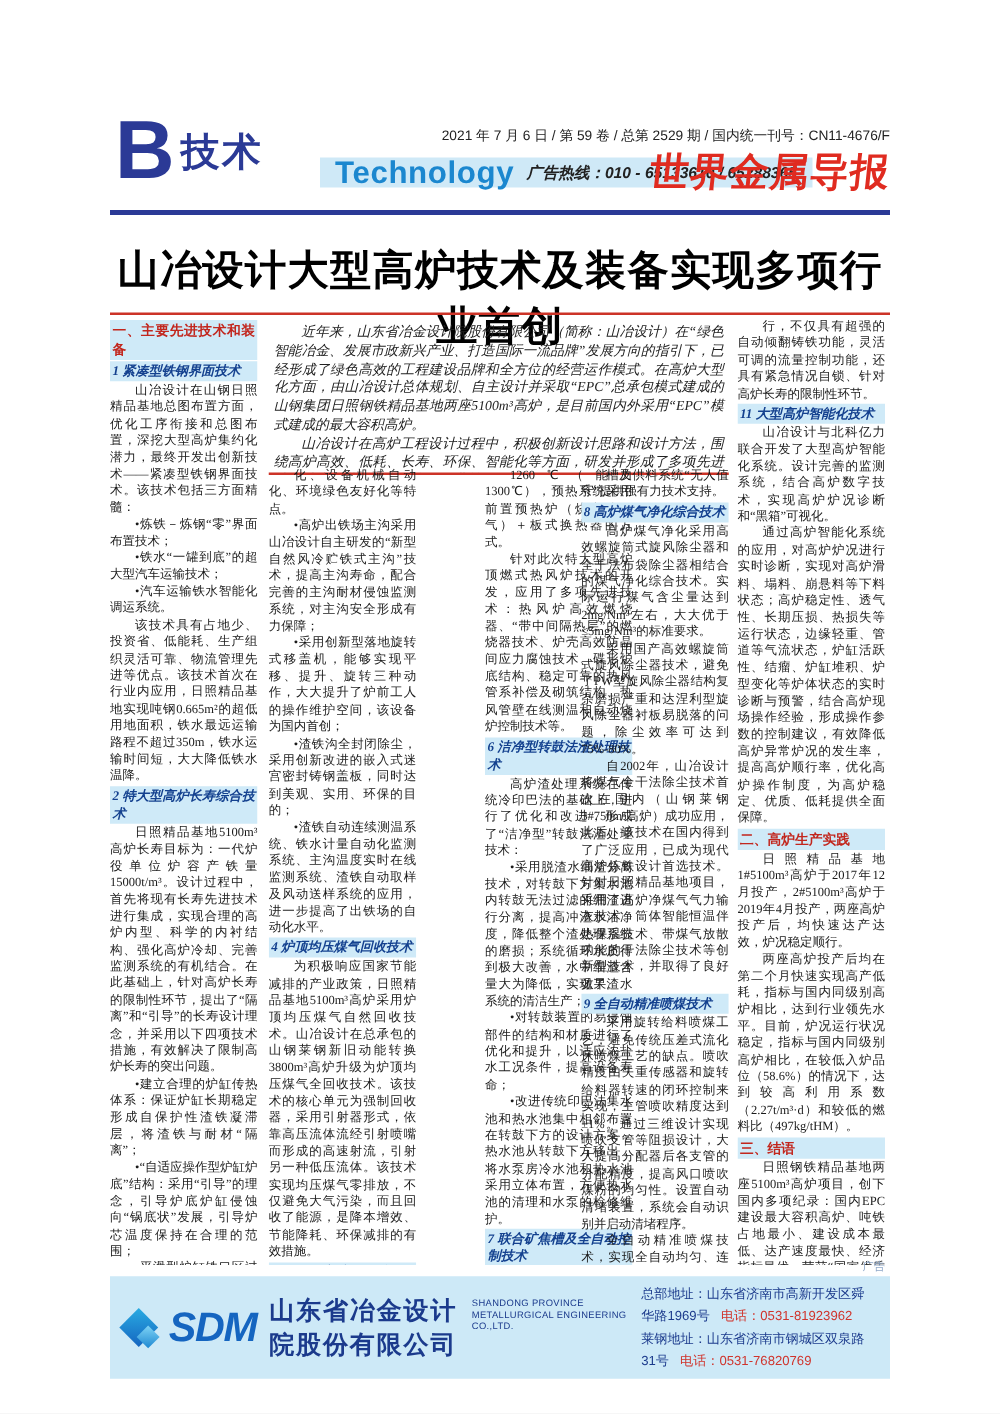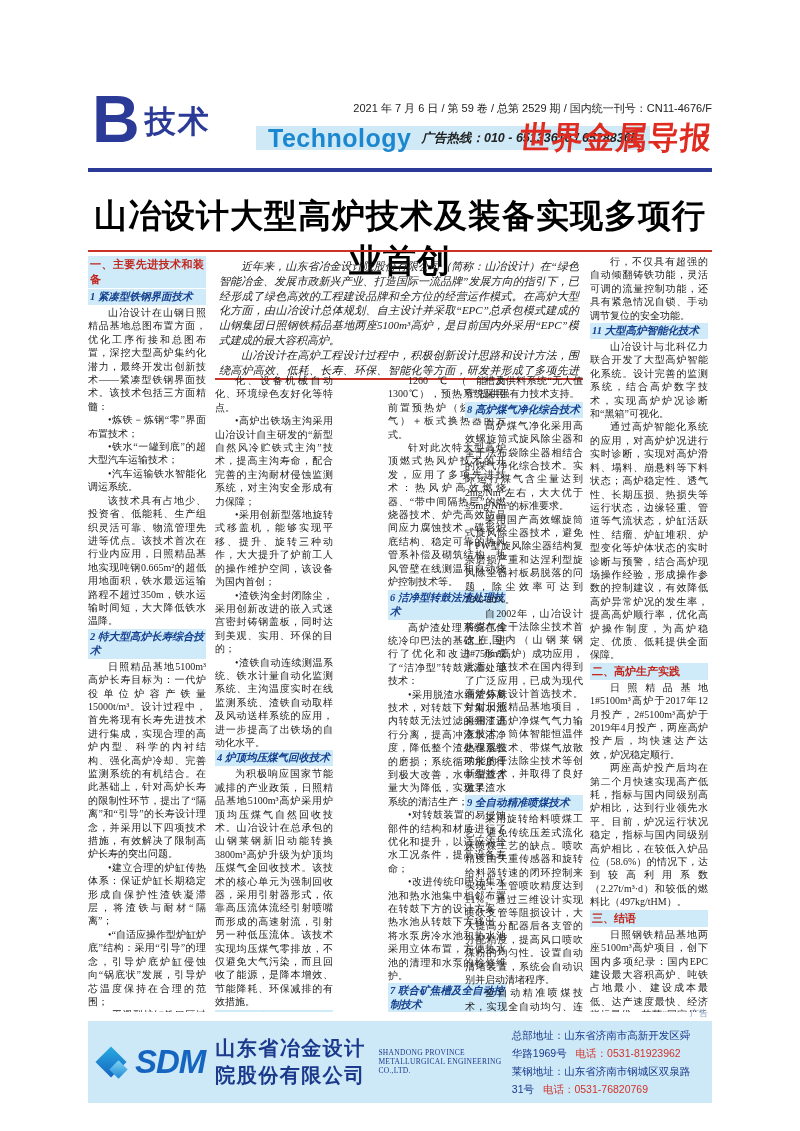--- a/index.html
+++ b/index.html
@@ -29,21 +29,21 @@
   .col .h2{font-size:10.5px;font-weight:700;font-style:italic;color:#14418f;background:#cfeaf8;padding:1px 2px;margin:1px 0;}
   
   .ad-label{position:absolute;right:92px;top:1007px;font-size:9px;color:#8fa8c8;}
   .footer-box{position:absolute;left:88px;top:1021px;width:624px;height:82px;box-sizing:border-box;background:#cde9f7;display:flex;align-items:center;padding:0 12px;}
   .logo{display:flex;align-items:center;justify-content:center;}
   .diamond{width:22px;height:22px;transform:rotate(45deg);background:linear-gradient(135deg,#29abe2,#1565c0);margin-right:4px;}
   .diamond.small{width:13px;height:13px;background:linear-gradient(135deg,#7fd4f5,#1e88d2);margin-right:10px;margin-top:14px;margin-left:-14px;}
   .logo-text{font-size:33px;font-weight:800;font-style:italic;color:#1565c0;font-family:"Liberation Sans",sans-serif;letter-spacing:-1px;margin-right:10px;}
   .company{display:flex;justify-content:center;}
   .company-zh{font-size:20px;font-weight:800;color:#1b3a8c;letter-spacing:1.5px;font-family:"Liberation Sans",sans-serif;}
-  .company-en{font-size:7.5px;color:#1b3a8c;letter-spacing:0.3px;margin-top:13px;font-family:Liberation Serif, serif;}
+  .company-en{font-size:7.5px;color:#1b3a8c;letter-spacing:0.3px;margin-top:3px;font-family:Liberation Sans, sans-serif;}
   .contacts{margin-left:auto;font-size:10.5px;font-weight:400;line-height:18px;color:#1b3a8c;font-family:"Liberation Sans",sans-serif;text-align:left;}
   .contacts .phone{color:#d0342c;margin-left:6px;}
 </style>
 </head>
 <body>
 
 <div class="page">
 
   <div class="issue-line">2021 年 7 月 6 日 / 第 59 卷 / 总第 2529 期 / 国内统一刊号：CN11-4676/F</div>
 
@@ -108,21 +108,21 @@
       <p class="p">槽及供料系统“无人值守”提供强有力技术支持。</p>
       <div class="h2">8 高炉煤气净化综合技术</div>
       <p class="p">高炉煤气净化采用高效螺旋筒式旋风除尘器和全干法布袋除尘器相结合的煤气净化综合技术。实际运行煤气含尘量达到2mg/Nm³左右，大大优于≤5mg/Nm³的标准要求。</p>
       <p class="p">采用国产高效螺旋筒式旋风除尘器技术，避免了PW型旋风除尘器结构复杂磨损严重和达涅利型旋风除尘器衬板易脱落的问题，除尘效率可达到75%-80%。</p>
       <p class="p">自2002年，山冶设计将煤气全干法除尘技术首次在国内（山钢莱钢3#750m³高炉）成功应用，此后，该技术在国内得到了广泛应用，已成为现代高炉炼铁设计首选技术。针对日照精品基地项目，采用了高炉净煤气气力输灰技术、筒体智能恒温伴热保温技术、带煤气放散功能的干法除尘技术等创新型技术，并取得了良好效果。</p>
       <div class="h2">9 全自动精准喷煤技术</div>
       <p class="p">采用旋转给料喷煤工艺，避免传统压差式流化床喷煤工艺的缺点。喷吹精度由失重传感器和旋转给料器转速的闭环控制来实现，主管喷吹精度达到±1%。通过三维设计实现喷吹支管等阻损设计，大大提高分配器后各支管的分配精度，提高风口喷吹煤粉的均匀性。设置自动清堵装置，系统会自动识别并启动清堵程序。</p>
       <p class="p">全自动精准喷煤技术，实现全自动均匀、连续、准确喷吹，为富氧大喷煤操作提供了有力保障。</p>
     </div>
   <div class="col col-5" id="col5">
-      <p class="p">行，不仅具有超强的自动倾翻铸铁功能，灵活可调的流量控制功能，还具有紧急情况自锁、手动调节复位的安全功能。</p>
+      <p class="p">行，不仅具有超强的自动倾翻铸铁功能，灵活可调的流量控制功能，还具有紧急情况自锁、针对高炉长寿的限制性环节。</p>
       <div class="h2">11 大型高炉智能化技术</div>
       <p class="p">山冶设计与北科亿力联合开发了大型高炉智能化系统。设计完善的监测系统，结合高炉数字技术，实现高炉炉况诊断和“黑箱”可视化。</p>
       <p class="p">通过高炉智能化系统的应用，对高炉炉况进行实时诊断，实现对高炉滑料、塌料、崩悬料等下料状态；高炉稳定性、透气性、长期压损、热损失等运行状态，边缘轻重、管道等气流状态，炉缸活跃性、结瘤、炉缸堆积、炉型变化等炉体状态的实时诊断与预警，结合高炉现场操作经验，形成操作参数的控制建议，有效降低高炉异常炉况的发生率，提高高炉顺行率，优化高炉操作制度，为高炉稳定、优质、低耗提供全面保障。</p>
       <div class="h1">二、高炉生产实践</div>
       <p class="p">日照精品基地1#5100m³高炉于2017年12月投产，2#5100m³高炉于2019年4月投产，两座高炉投产后，均快速达产达效，炉况稳定顺行。</p>
       <p class="p">两座高炉投产后均在第二个月快速实现高产低耗，指标与国内同级别高炉相比，达到行业领先水平。目前，炉况运行状况稳定，指标与国内同级别高炉相比，在较低入炉品位（58.6%）的情况下，达到较高利用系数（2.27t/m³·d）和较低的燃料比（497kg/tHM）。</p>
       <div class="h1">三、结语</div>
       <p class="p">日照钢铁精品基地两座5100m³高炉项目，创下国内多项纪录：国内EPC建设最大容积高炉、吨铁占地最小、建设成本最低、达产速度最快、经济指标最优，荣获“国家优质工程奖”“十三五钢铁工业创新工程奖”“山东省工程勘察设计一等奖”“山东省冶金科技进步一等奖”等多项奖项。</p>
     </div>
 

